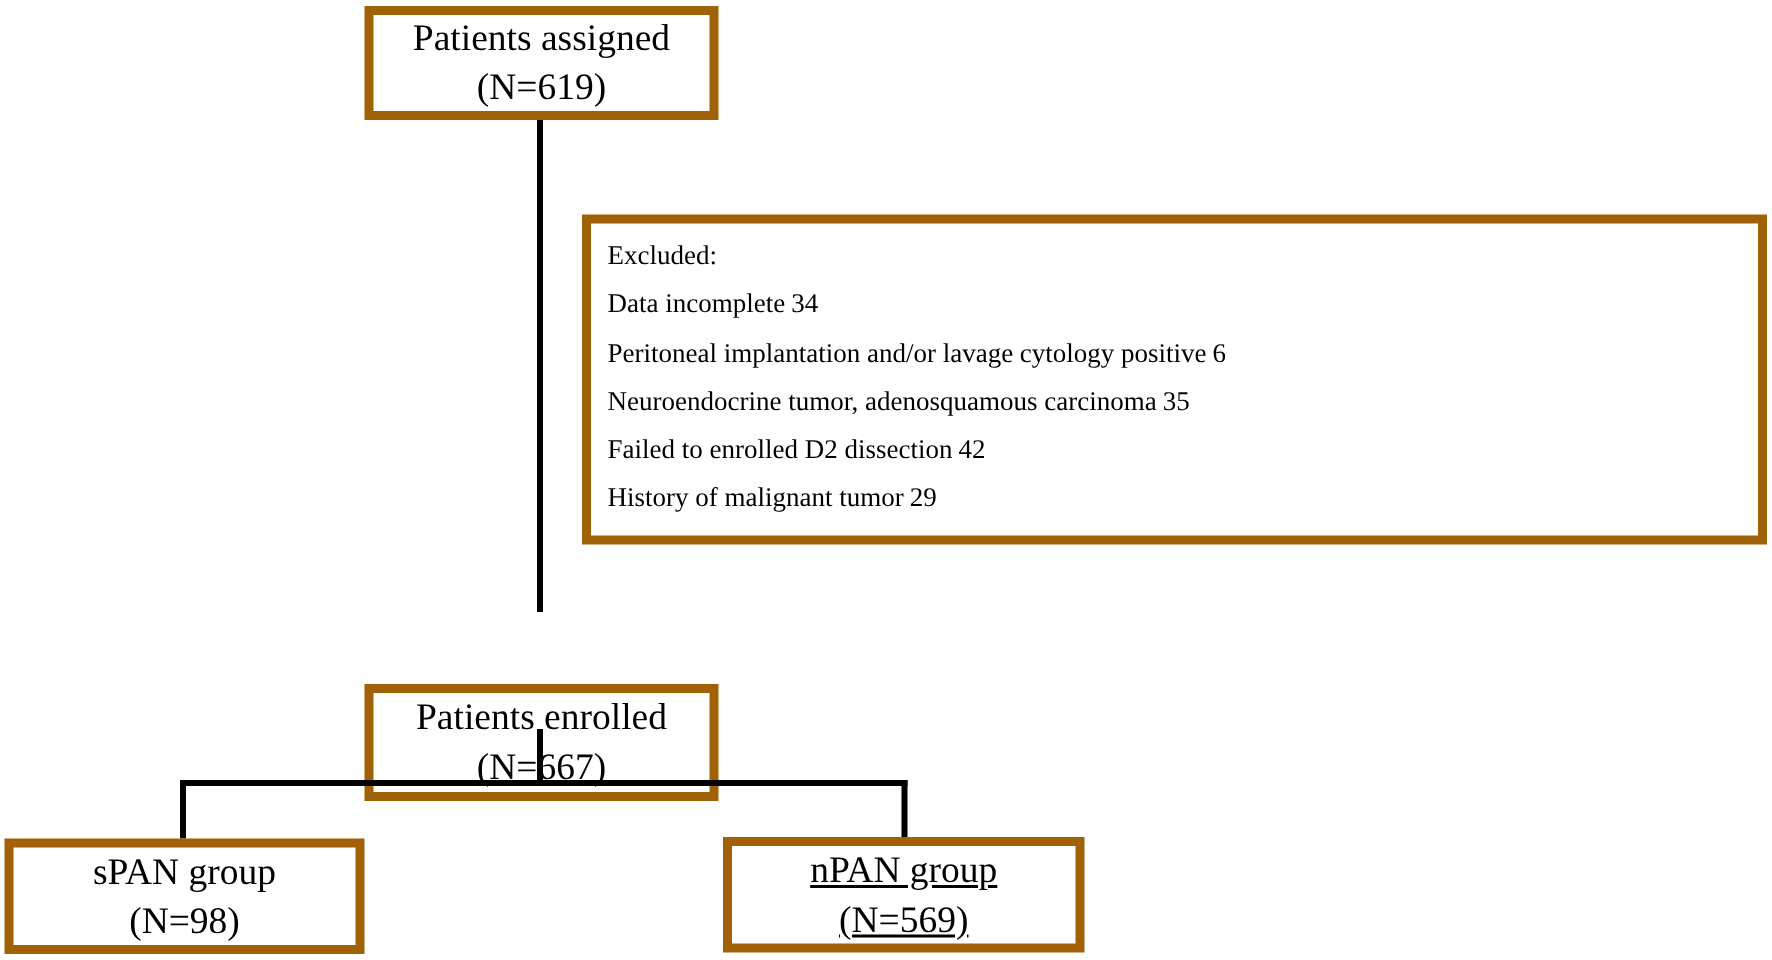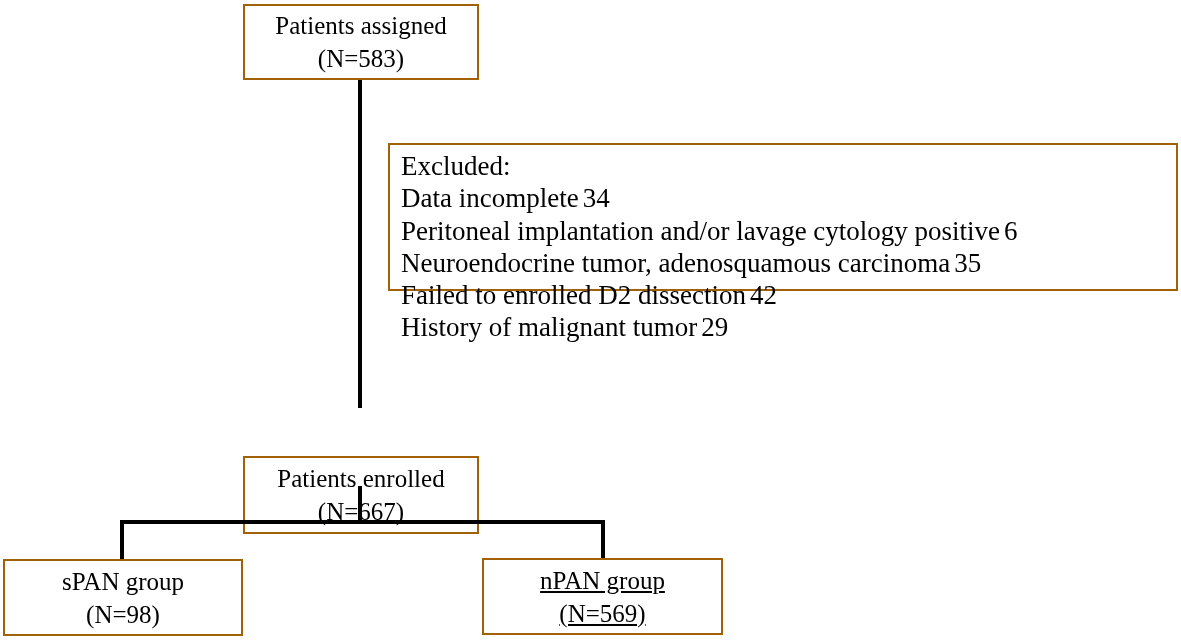--- a/index.html
+++ b/index.html
@@ -12,41 +12,41 @@
     width: 1181px;
     height: 640px;
     background: #ffffff;
     font-family: "Liberation Serif", serif;
     color: #000000;
     overflow: hidden;
   }
   .box {
     position: absolute;
     box-sizing: border-box;
-    border: 2px solid #a16207;
+    border: 6px solid #a16207;
     background: #ffffff;
     display: flex;
     flex-direction: column;
     align-items: center;
     justify-content: center;
     text-align: center;
     font-size: 25px;
     line-height: 33px;
   }
   .box-assigned { left: 243px; top: 4px;   width: 236px; height: 76px; }
   .box-enrolled { left: 243px; top: 408px; width: 236px; height: 78px; margin-top: 48px; }
   .box-span     { left: 3px;   top: 559px; width: 240px; height: 77px; }
   .box-npan     { left: 482px; top: 558px; width: 241px; height: 77px; text-decoration: underline; }
   .box-excluded {
-    left: 388px; top: 143px; width: 790px; height: 148px;
+    left: 388px; top: 143px; width: 790px; height: 220px;
     align-items: flex-start;
     justify-content: flex-start;
     text-align: left;
     padding: 5px 11px;
-    font-size: 27px;
+    font-size: 18px;
     line-height: 32.3px;
   }
   .ex-line { white-space: nowrap; }
   .cnt { margin-left: 4px; }
   .connector {
     position: absolute;
     background: #000000;
   }
   .c-assigned-enrolled { left: 358px; top: 80px;  width: 4px;   height: 328px; }
   .c-enrolled-branch   { left: 358px; top: 486px; width: 4px;   height: 36px; }
@@ -54,21 +54,21 @@
   .c-drop-left         { left: 120px; top: 520px; width: 4px;   height: 40px; }
   .c-drop-right        { left: 601px; top: 520px; width: 4px;   height: 40px; }
 </style>
 </head>
 <body>
 
 <div class="canvas">
 
   <div class="box box-assigned">
     <div>Patients assigned</div>
-    <div>(N=583)</div>
+    <div>(N=619)</div>
   </div>
 
   <div class="connector c-assigned-enrolled"></div>
 
   <div class="box box-excluded">
     <div class="ex-line">Excluded:</div>
     <div class="ex-line"><span>Data incomplete</span><span class="cnt">34</span></div>
     <div class="ex-line"><span>Peritoneal implantation and/or lavage cytology positive</span><span class="cnt">6</span></div>
     <div class="ex-line"><span>Neuroendocrine tumor, adenosquamous carcinoma</span><span class="cnt">35</span></div>
     <div class="ex-line"><span>Failed to enrolled D2 dissection</span><span class="cnt">42</span></div>

